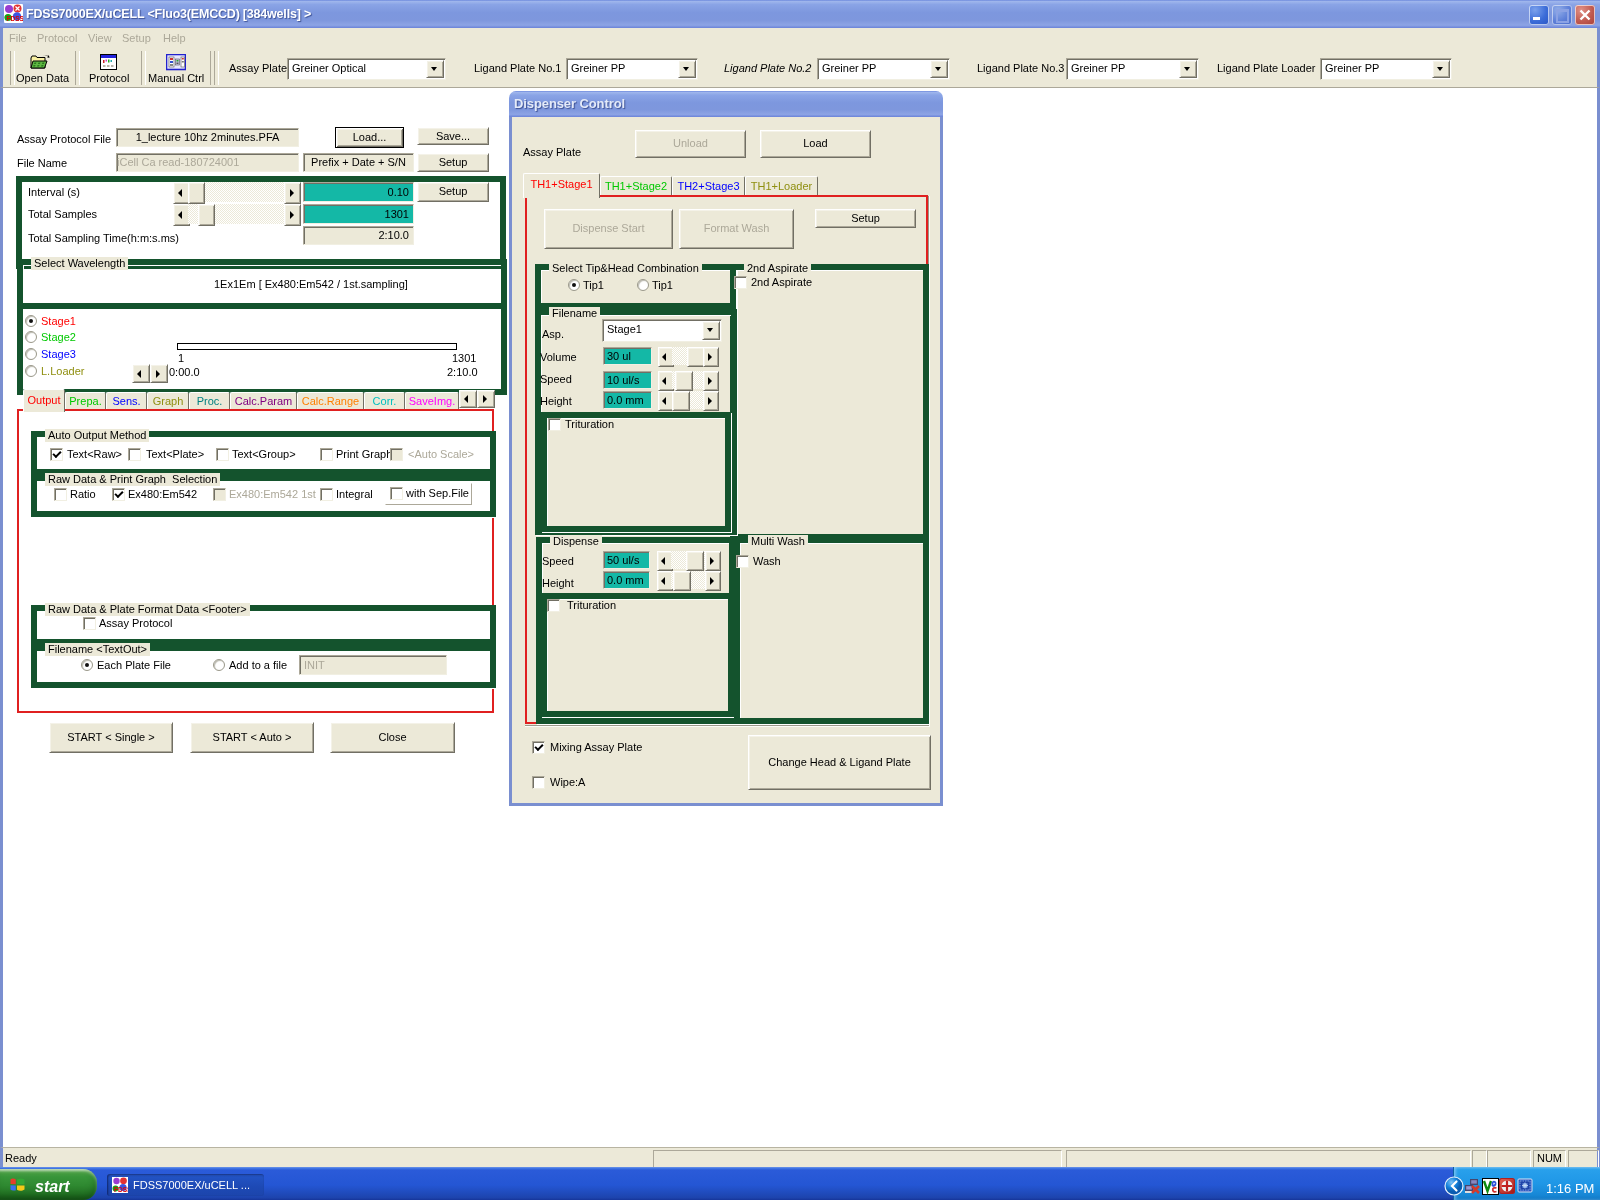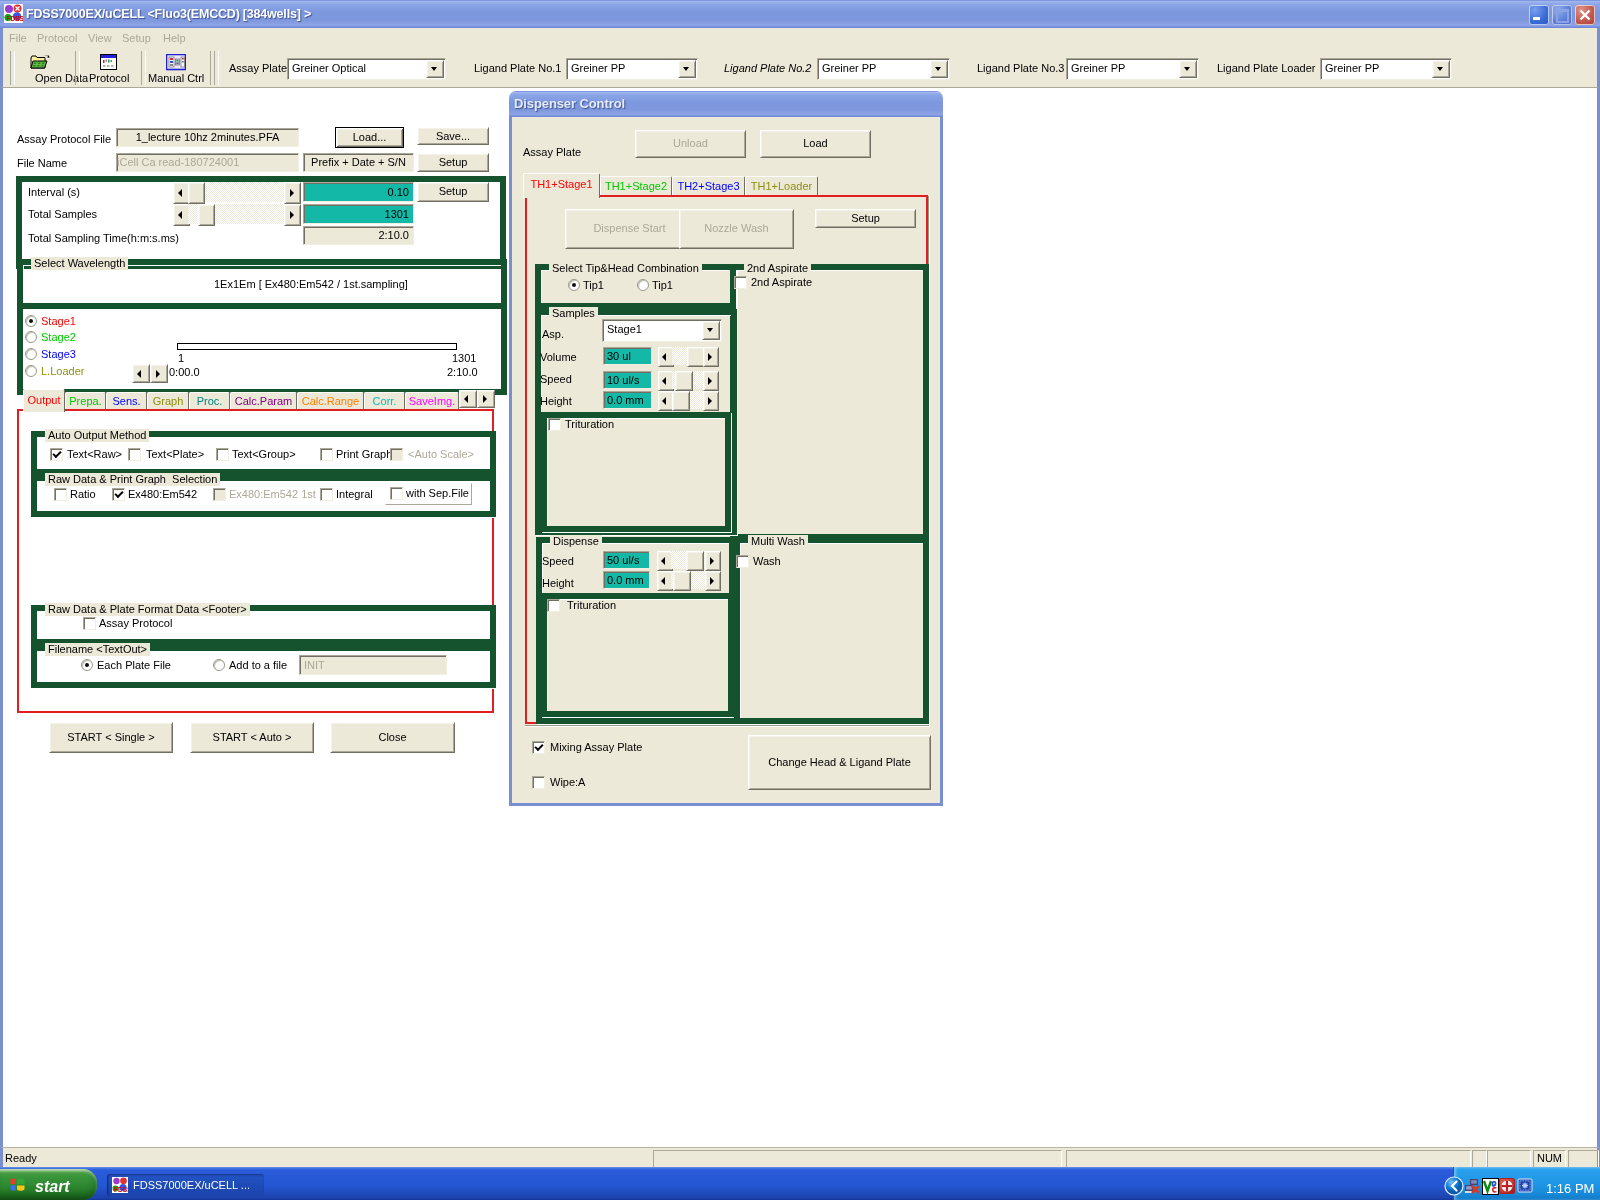--- a/index.html
+++ b/index.html
@@ -73,21 +73,21 @@
 
 <div class="abs" id="toolbar" style="left:0px;top:49px;width:1600px;height:39px;background:#ece9d8;border-left:3px solid #7a8fd0;border-right:3px solid #7a8fd0;border-bottom:1px solid #aca899;box-sizing:border-box;"></div>
 
 <div class="abs" style="left:10px;top:51px;width:3px;height:34px;border-left:1px solid #aca899;border-right:1px solid #fff;"></div>
 <svg width="22" height="17" style="position:absolute;left:30px;top:54px;">
   <path d="M1 4 L1 14 L15 14 L15 3.5 L7 3.5 L6 2 L2 2 Z" fill="#f7efa0" stroke="#000" stroke-width="1"></path>
   <path d="M3 7 L17 7 L14.5 14 L1 14 Z" fill="#5fb843" stroke="#000" stroke-width="1"></path>
   <path d="M4.5 8.5 l2 0 l-.6 1.6 l-2 0 Z M8.5 8.5 l2 0 l-.6 1.6 l-2 0 Z M12.5 8.5 l2 0 l-.6 1.6 l-2 0 Z M3.6 11 l2 0 l-.6 1.6 l-2 0 Z M7.6 11 l2 0 l-.6 1.6 l-2 0 Z M11.6 11 l2 0 l-.6 1.6 l-2 0 Z" fill="#2a7a1e"></path>
   <path d="M12 3 Q15 0.5 18 2.5 L17.2 3.4 L19.5 3.8 L18.8 1 L18.2 1.9 Q15 .2 12 3 Z" fill="#000"></path>
 </svg>
-<div class="lbl" style="left:3px;top:72px;padding-left:32px;">Open Data</div>
+<div class="lbl" style="left:16px;top:72px;">Open Data</div>
 <div class="abs" style="left:75px;top:51px;width:3px;height:34px;border-left:1px solid #aca899;border-right:1px solid #fff;"></div>
 <svg width="18" height="17" style="position:absolute;left:100px;top:54px;">
   <rect x="0.5" y="0.5" width="16" height="15" fill="#fff" stroke="#000" stroke-width="1"></rect>
   <rect x="1" y="1" width="15" height="3" fill="#2222dd"></rect>
   <rect x="3" y="6" width="1.5" height="3" fill="#cc2222"></rect>
   <rect x="5.5" y="5.5" width="1.5" height="2" fill="#cc44cc"></rect>
   <rect x="8" y="5.5" width="1.5" height="3" fill="#22aa22"></rect>
   <rect x="10.5" y="6" width="1.5" height="2" fill="#22aaaa"></rect>
   <rect x="3" y="11" width="2.5" height="2" fill="#b8b4a8"></rect>
   <rect x="7" y="11" width="2.5" height="2" fill="#b8b4a8"></rect>
@@ -362,40 +362,40 @@
 <div class="tab" style="left:523px;top:173px;width:75px;height:24px;color:#ff0000;line-height:21px;border-bottom:none;z-index:5;">TH1+Stage1</div>
 <div class="tab" style="left:600px;top:176px;width:70px;height:19px;color:#00c800;line-height:18px;">TH1+Stage2</div>
 <div class="tab" style="left:672px;top:176px;width:71px;height:19px;color:#0000ff;line-height:18px;">TH2+Stage3</div>
 <div class="tab" style="left:745px;top:176px;width:71px;height:19px;color:#8f8f10;line-height:18px;">TH1+Loader</div>
 
 <div class="abs" style="left:525px;top:195px;width:403px;height:529px;border:2px solid #e02020;box-sizing:border-box;"></div>
 <div class="abs" style="left:525px;top:725px;width:405px;height:1px;background:#9a9889;"></div>
 <div class="abs" style="left:525px;top:726px;width:405px;height:1px;background:#fdfcf8;"></div>
 <div class="abs" style="left:928px;top:196px;width:1px;height:530px;background:#9a9889;"></div>
 <div class="abs" style="left:929px;top:196px;width:1px;height:531px;background:#fdfcf8;"></div>
-<div class="btn dis" style="left:565px;top:209px;width:129px;height:40px;line-height:37px;box-sizing:border-box;text-align:center;">Dispense Start</div>
-<div class="btn dis" style="left:679px;top:209px;width:115px;height:40px;line-height:37px;box-sizing:border-box;">Nozzle Wash</div>
+<div class="btn dis" style="left:544px;top:209px;width:129px;height:40px;line-height:37px;box-sizing:border-box;text-align:center;">Dispense Start</div>
+<div class="btn dis" style="left:679px;top:209px;width:115px;height:40px;line-height:37px;box-sizing:border-box;">Format Wash</div>
 <div class="btn" style="left:815px;top:209px;width:101px;height:19px;line-height:16px;box-sizing:border-box;">Setup</div>
 
 <div class="grp" style="left:535px;top:264px;width:190px;height:33px;">
         <span class="gl">Select Tip&amp;Head Combination</span>
       </div>
 <div class="rd sel" style="left:568px;top:279px;"></div>
       <div class="lbl" style="left:583px;top:279px;">Tip1</div>
 <div class="rd" style="left:637px;top:279px;"></div>
       <div class="lbl" style="left:652px;top:279px;">Tip1</div>
 
 <div class="grp" style="left:730px;top:264px;width:187px;height:264px;">
         <span class="gl">2nd Aspirate</span>
       </div>
 <div class="cb" style="left:734px;top:276px;"></div>
       <div class="lbl" style="left:751px;top:276px;">2nd Aspirate</div>
 
 <div class="grp" style="left:535px;top:309px;width:190px;height:214px;">
-        <span class="gl">Samples</span>
+        <span class="gl">Filename</span>
       </div>
 <div class="lbl" style="left:542px;top:328px;">Asp.</div>
 <div class="combo" style="left:602px;top:319px;width:118px;height:21px;">
         <span class="ctext">Stage1</span>
         <span class="cbtn"></span>
       </div>
 <div class="lbl" style="left:540px;top:351px;">Volume</div>
 <div class="tf" style="left:603px;top:347px;width:49px;height:18px;line-height:16px;box-sizing:border-box;padding-left:3px;">30 ul</div>
 <div class="sbtn" style="left:658px;top:347px;width:14px;height:18px;">
         <i class="tl"></i>

